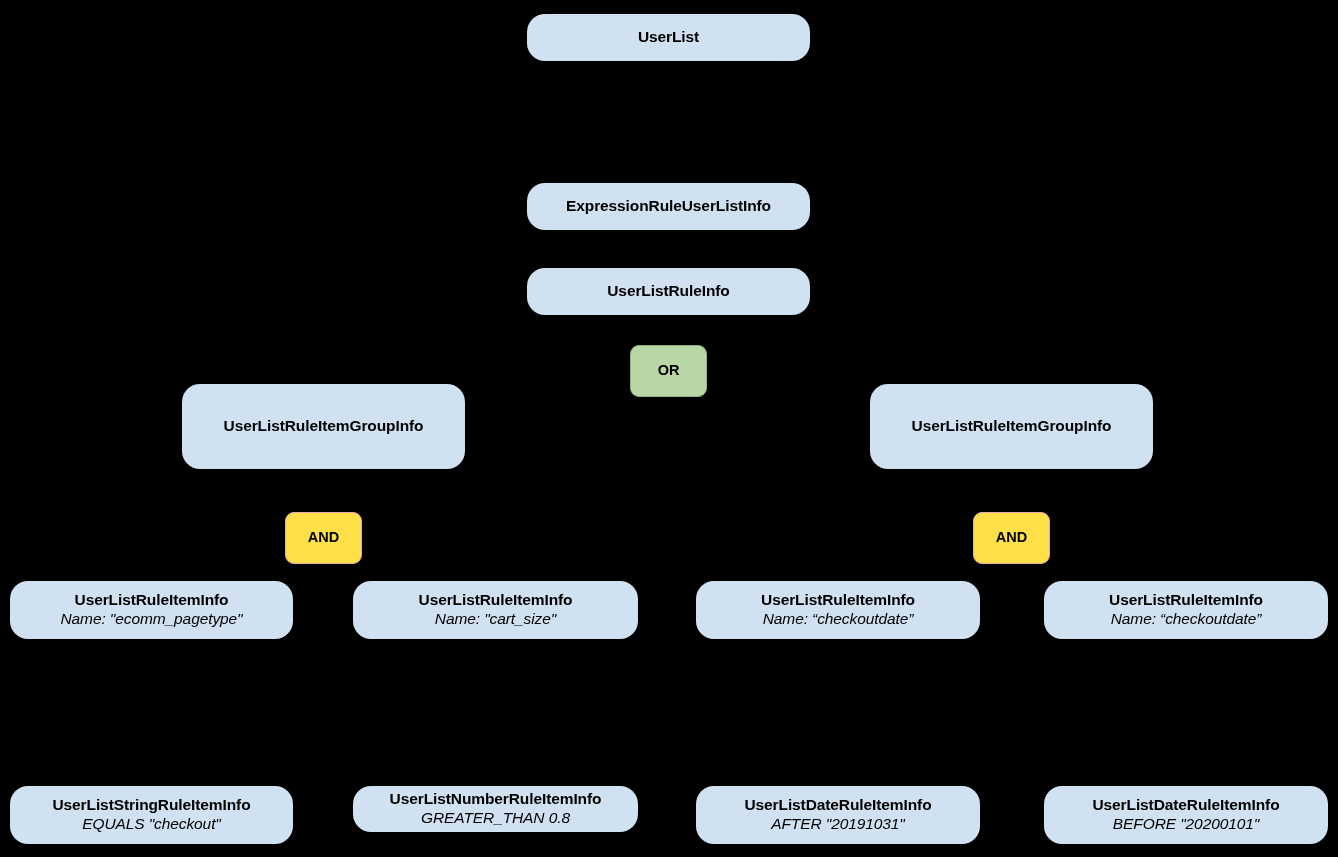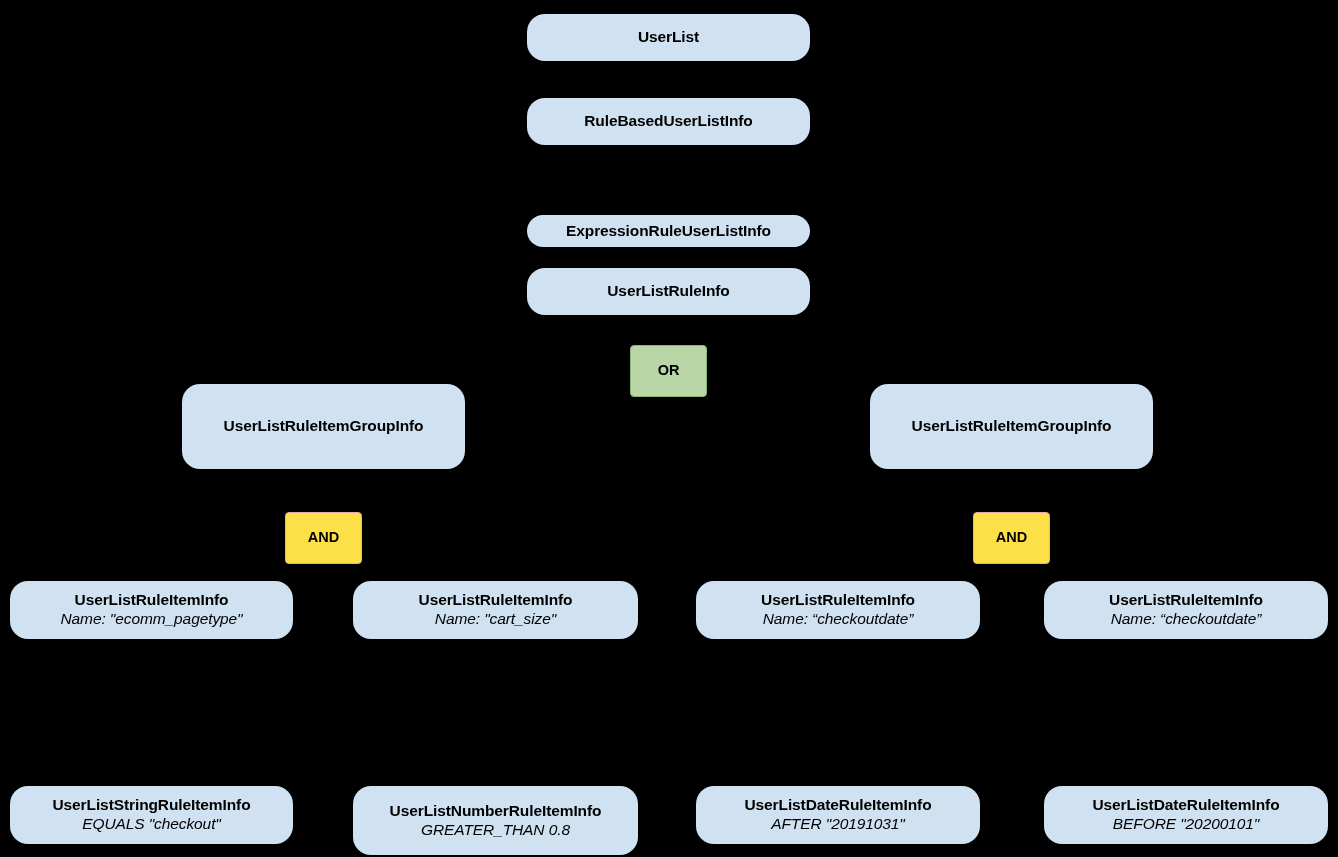--- a/index.html
+++ b/index.html
@@ -27,21 +27,21 @@
     justify-content: center;
     text-align: center;
     color: #000000;
     line-height: 1.22;
   }
   .node.entity {
     background: #d0e2f2;
     border-radius: 18px;
   }
   .node.op {
-    border-radius: 4px;
+    border-radius: 9px;
     align-items: center;
   }
   .node.op.or {
     background: #b9d6a7;
     border: 1px solid #8fb77a;
   }
   .node.op.and {
     background: #fde047;
     border: 1px solid #e0aeae;
   }
@@ -87,25 +87,22 @@
   <div class="edge" style="left:838px; top:572px; width:348px; height:2px;"></div>
   <div class="edge" style="left:150px; top:639px; width:2px; height:147px;"></div>
   <div class="edge" style="left:494px; top:639px; width:2px; height:147px;"></div>
   <div class="edge" style="left:837px; top:639px; width:2px; height:147px;"></div>
   <div class="edge" style="left:1185px; top:639px; width:2px; height:147px;"></div>
 
   <div class="node entity" style="left:527px; top:14px; width:283px; height:47px;">
     <span class="title">UserList</span>
   </div>
 
-  <div class="node entity" style="left:527px; top:98px; width:283px; height:47px;">
-    <span class="title">RuleBasedUserListInfo</span>
-  </div>
 
-  <div class="node entity" style="left:527px; top:183px; width:283px; height:32px;margin-top:32px;">
+  <div class="node entity" style="left:527px; top:183px; width:283px; height:47px;">
     <span class="title wide">ExpressionRuleUserListInfo</span>
   </div>
 
   <div class="node entity" style="left:527px; top:268px; width:283px; height:47px;">
     <span class="title">UserListRuleInfo</span>
   </div>
 
   <div class="node op or" style="left:630px; top:345px; width:77px; height:52px;">
     <span class="op-label">OR</span>
   </div>
@@ -144,21 +141,21 @@
   <div class="node entity" style="left:1044px; top:581px; width:284px; height:58px;">
     <span class="title">UserListRuleItemInfo</span>
     <span class="subtitle">Name: “checkoutdate”</span>
   </div>
 
   <div class="node entity" style="left:10px; top:786px; width:283px; height:58px;align-items:center;">
     <span class="title">UserListStringRuleItemInfo</span>
     <span class="subtitle">EQUALS "checkout"</span>
   </div>
 
-  <div class="node entity" style="left:353px; top:786px; width:285px; height:69px;">
+  <div class="node entity" style="left:353px; top:786px; width:285px; height:46px;">
     <span class="title">UserListNumberRuleItemInfo</span>
     <span class="subtitle">GREATER_THAN 0.8</span>
   </div>
 
   <div class="node entity" style="left:696px; top:786px; width:284px; height:58px;">
     <span class="title">UserListDateRuleItemInfo</span>
     <span class="subtitle">AFTER "20191031"</span>
   </div>
 
   <div class="node entity" style="left:1044px; top:786px; width:284px; height:58px;">

